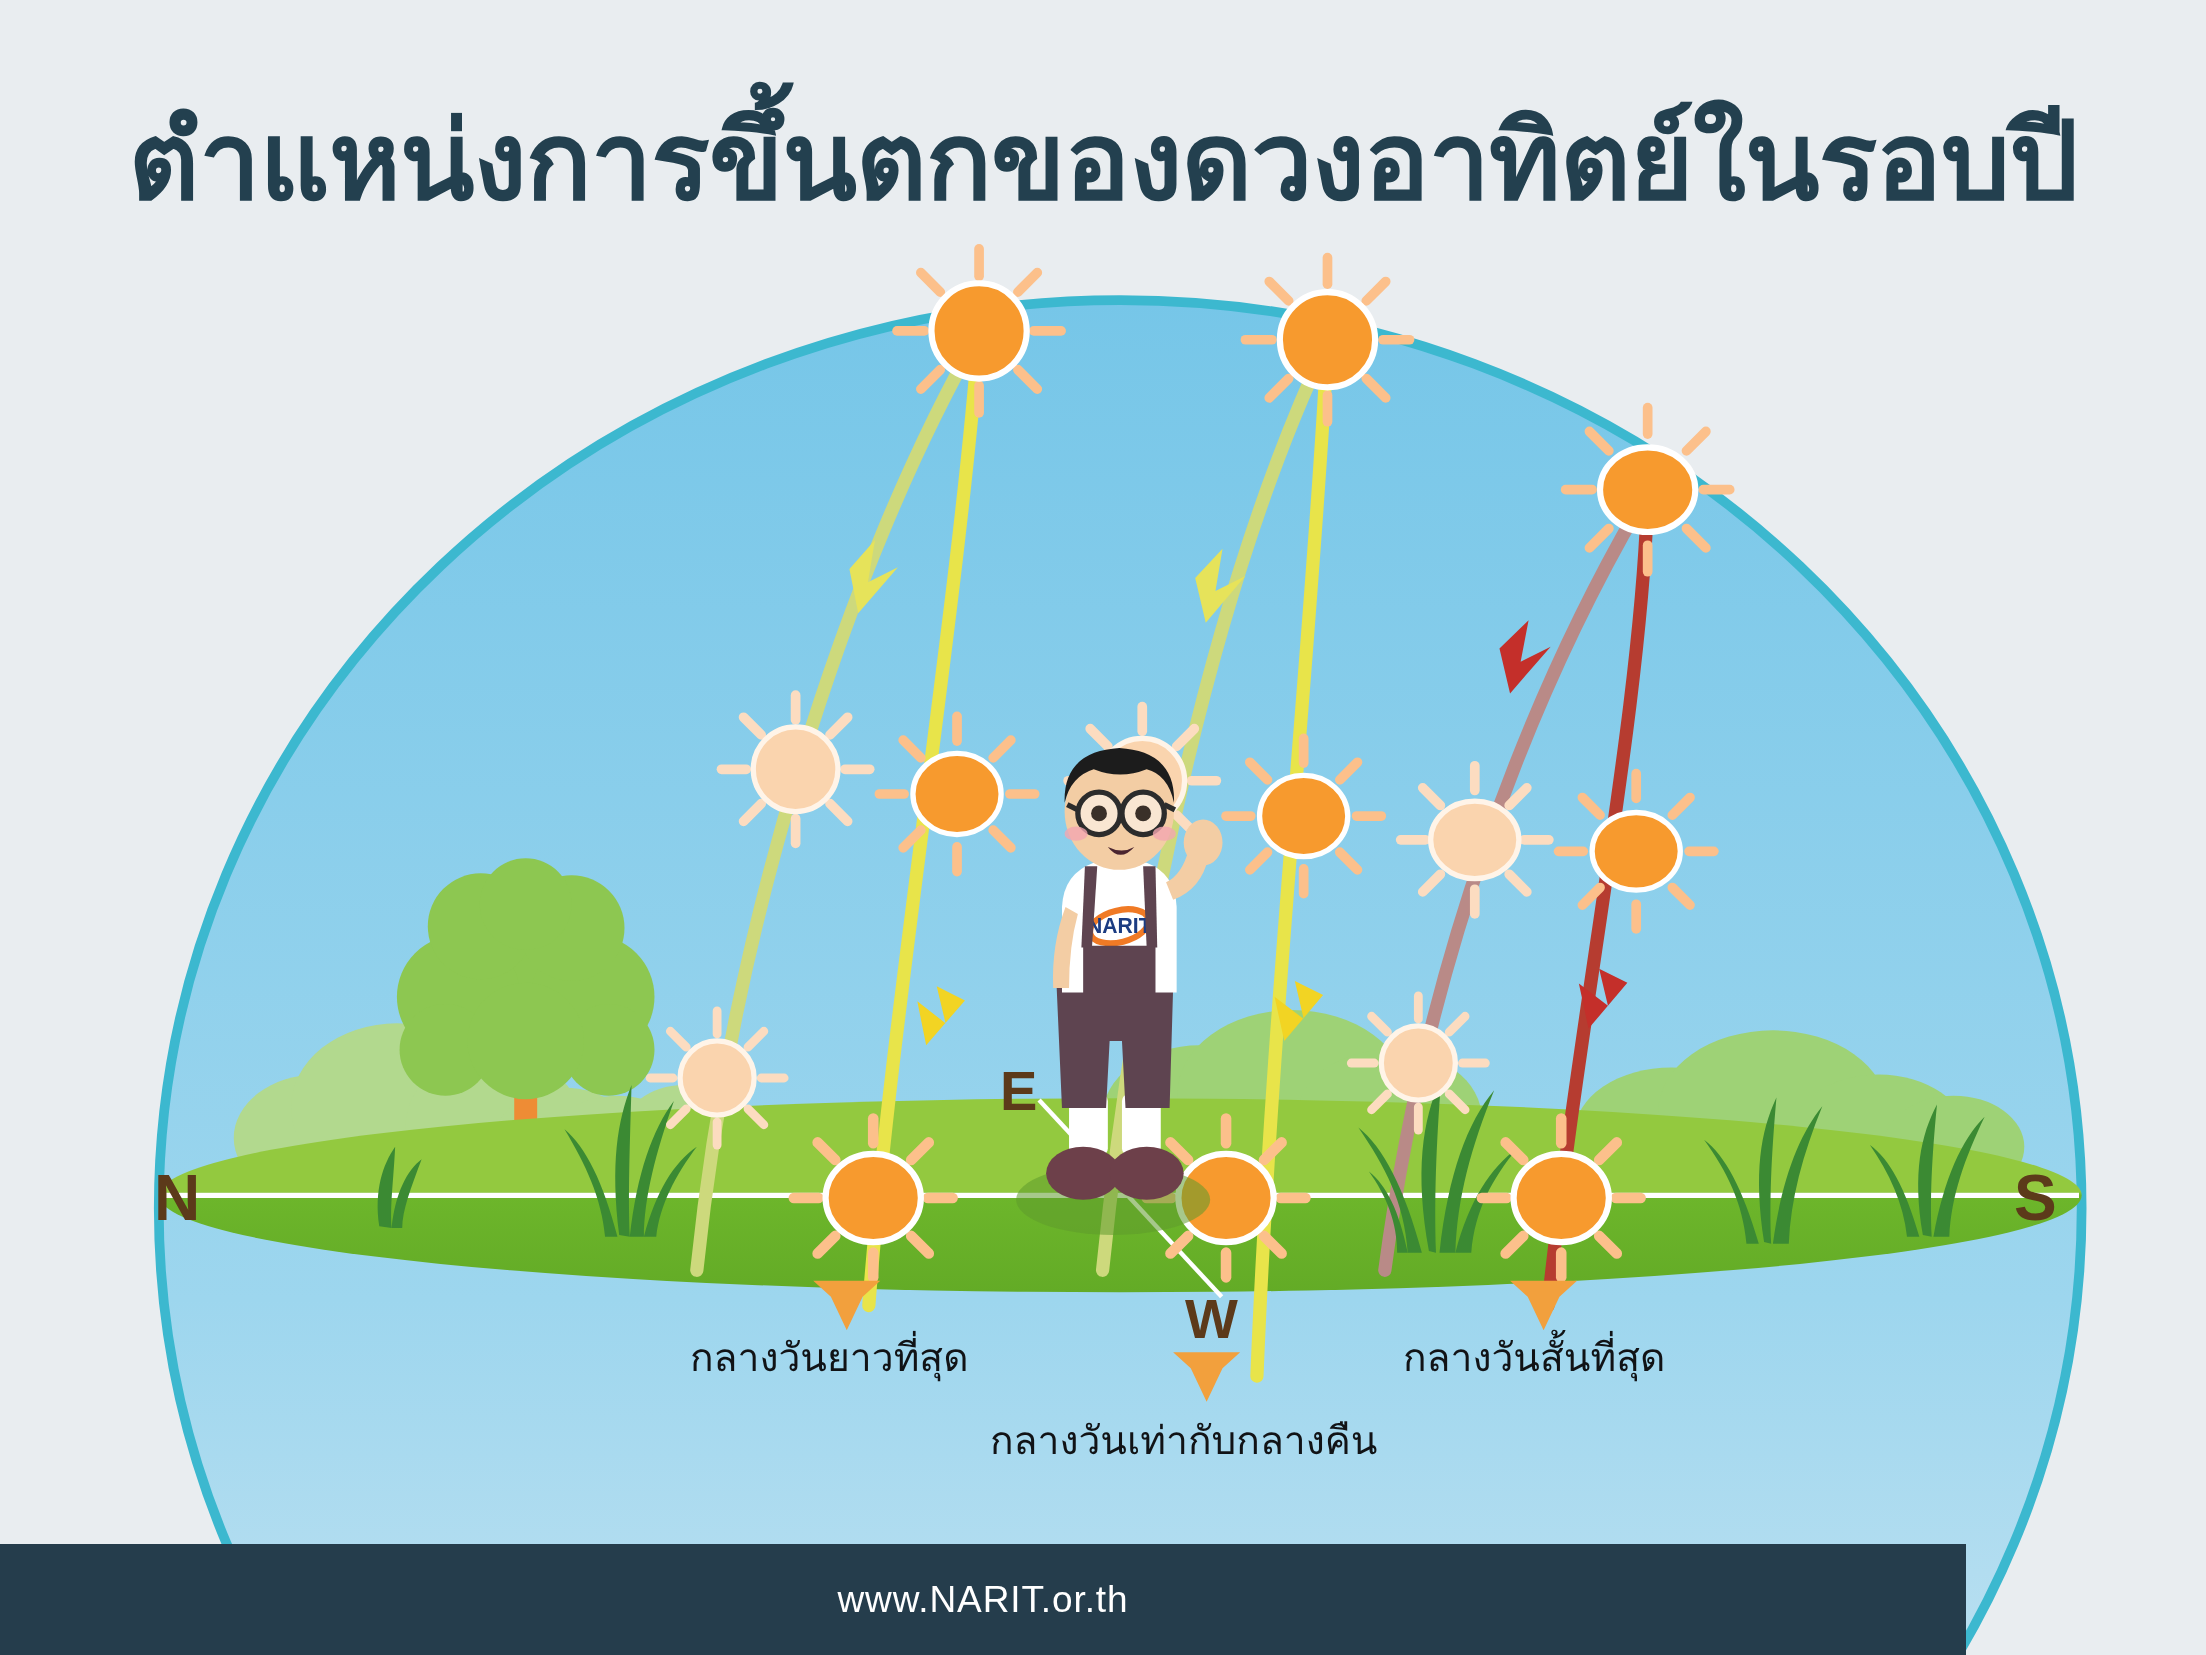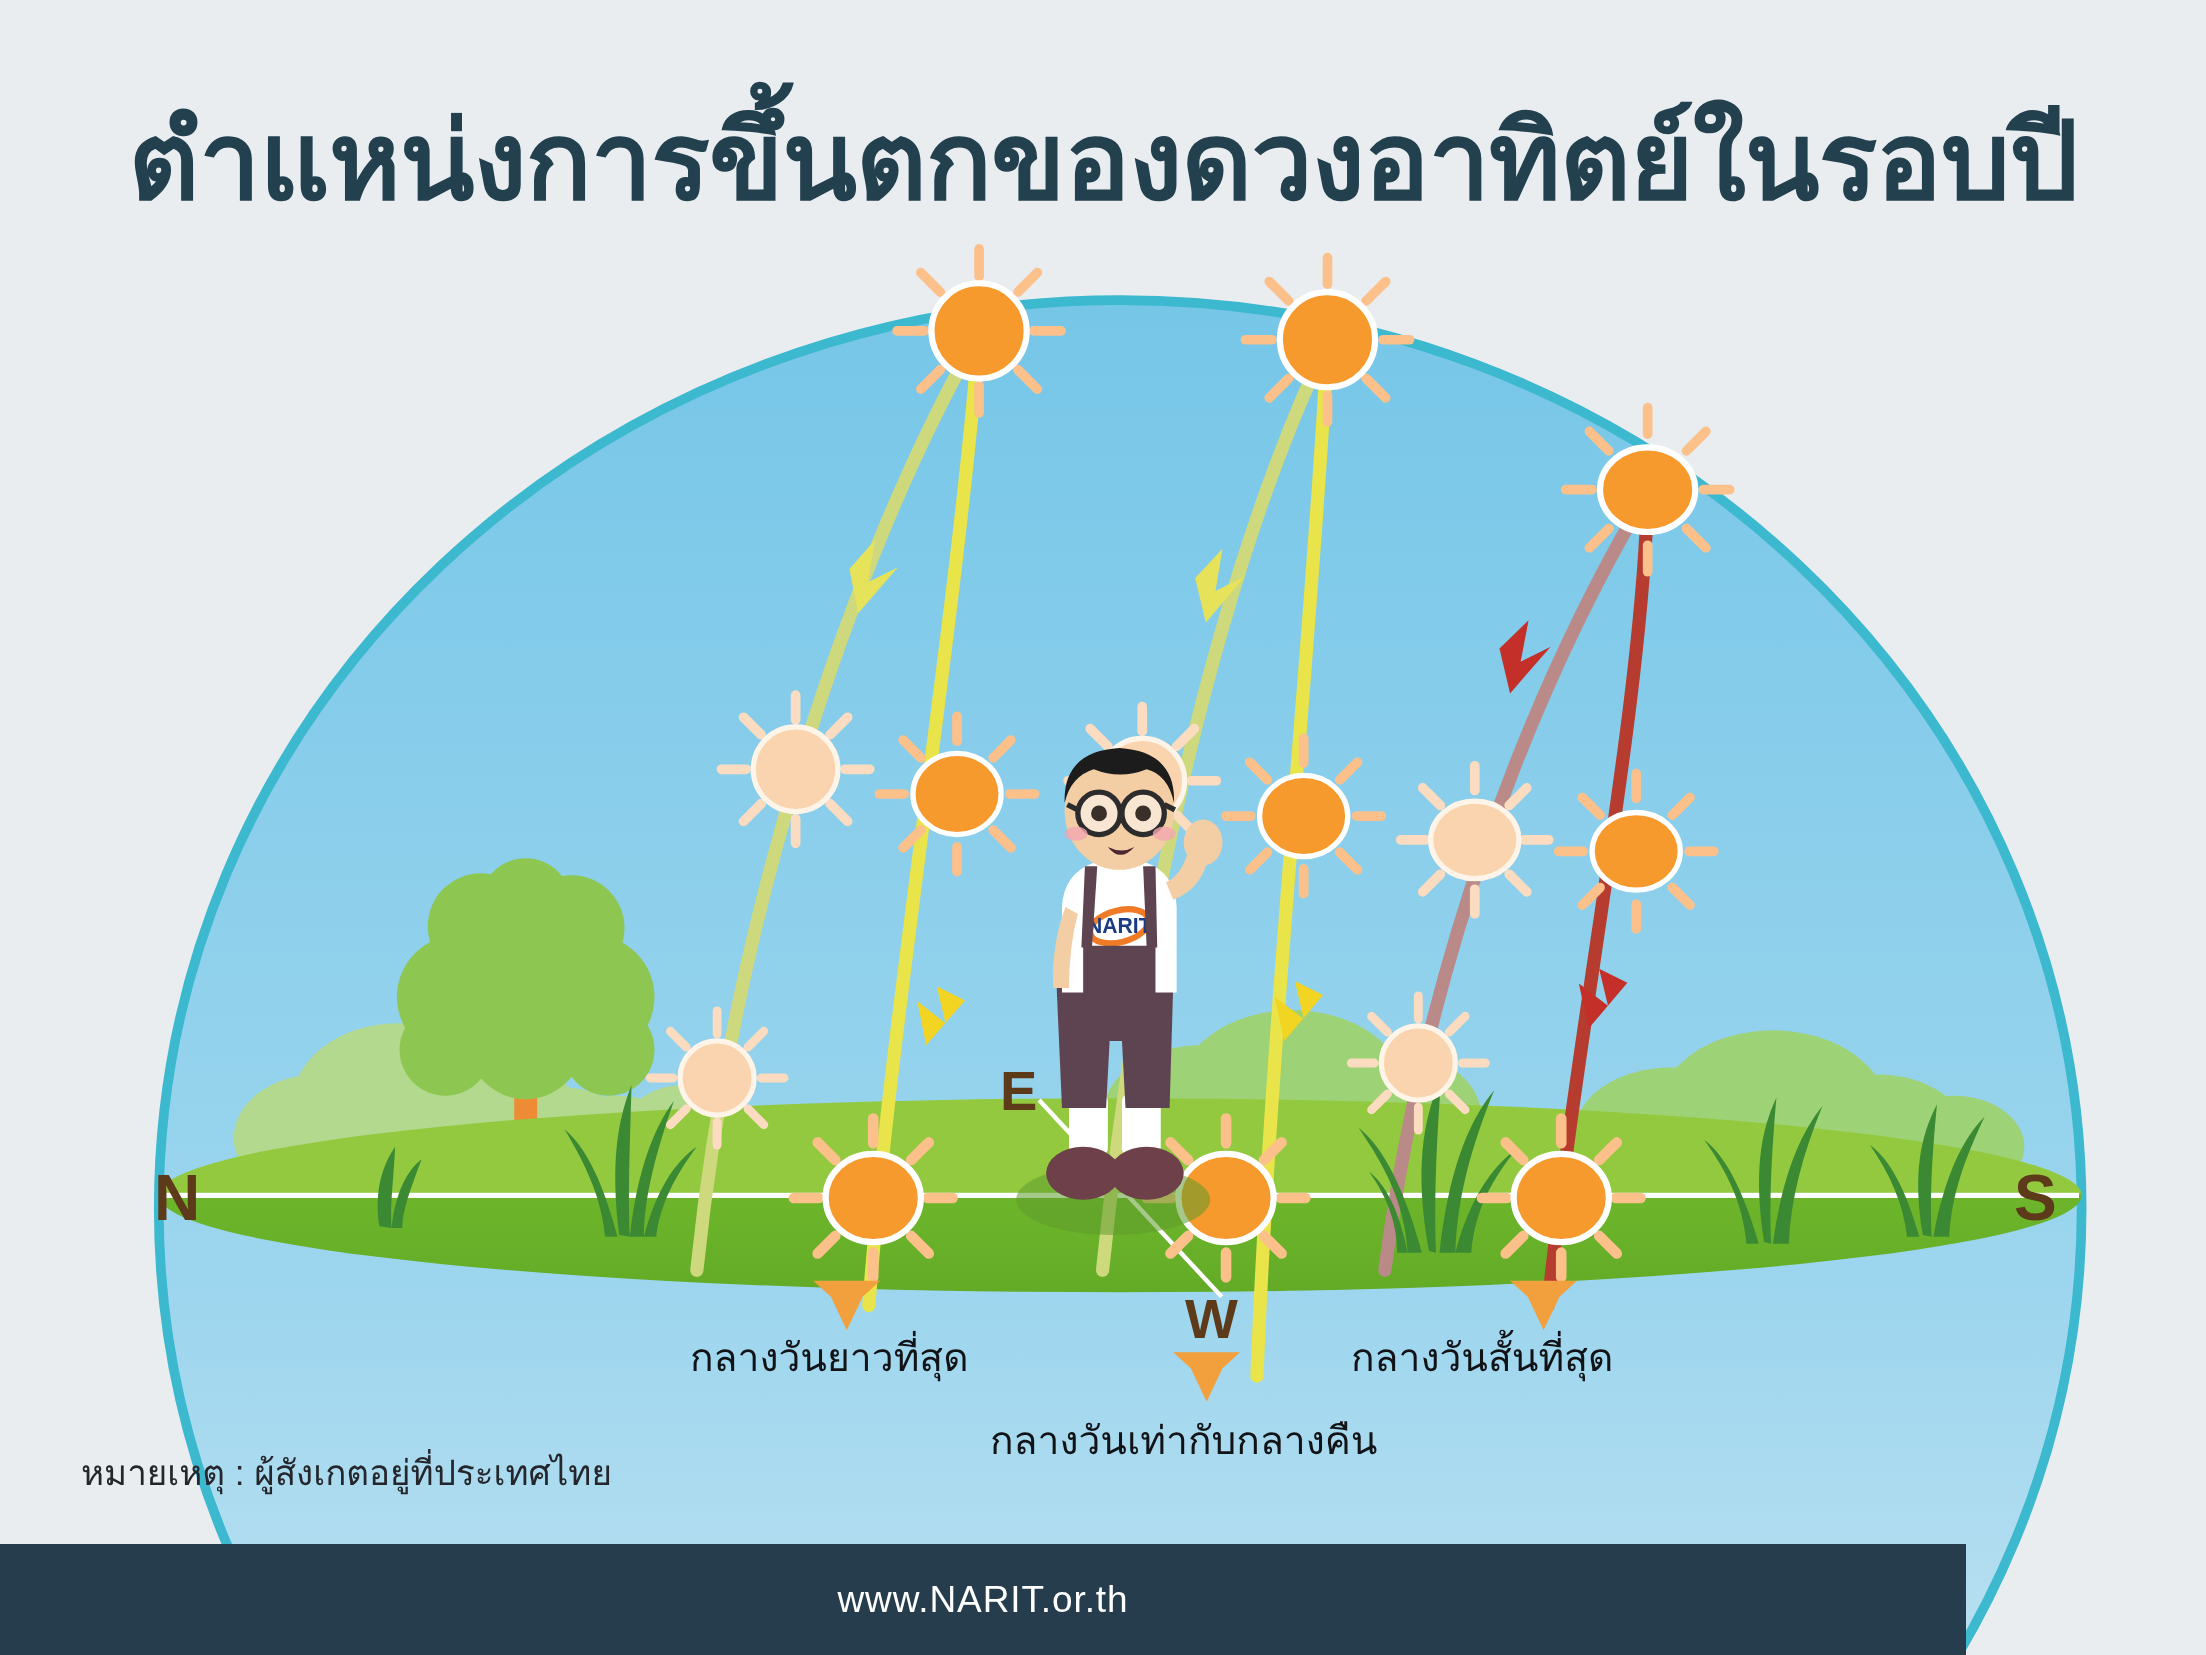--- a/index.html
+++ b/index.html
@@ -48,21 +48,21 @@
   
   .caption{
     position:absolute;
     font-size:39px;
     color:#111316;
     line-height:1.25;
     white-space:nowrap;
   }
   #cap-long { left:690px;  top:1334px; }
   #cap-equal{ left:990px; top:1417px; }
-  #cap-short{ left:1351px; top:1334px;text-align:center; }
+  #cap-short{ left:1403px; top:1334px;text-align:center; }
   
   #footnote{
     position:absolute;
     left:81px; top:1445px;
     font-size:35px;
     color:#24262b;
     white-space:nowrap;
   }
   
   #footer{
@@ -466,20 +466,19 @@
 
   <div class="compass" id="compass-n">N</div>
   <div class="compass" id="compass-s">S</div>
   <div class="compass" id="compass-e">E</div>
   <div class="compass" id="compass-w">W</div>
 
   <div class="caption" id="cap-long">กลางวันยาวที่สุด</div>
   <div class="caption" id="cap-equal">กลางวันเท่ากับกลางคืน</div>
   <div class="caption" id="cap-short">กลางวันสั้นที่สุด</div>
 
-  <div id="footnote">หมายเหตุ : ผู้สังเกตอยู่ที่ประเทศไทย</div>
 
   <div id="footer">
     <span id="footer-url">www.NARIT.or.th</span>
   </div>
 
 </div>
 
 
 </body></html>

